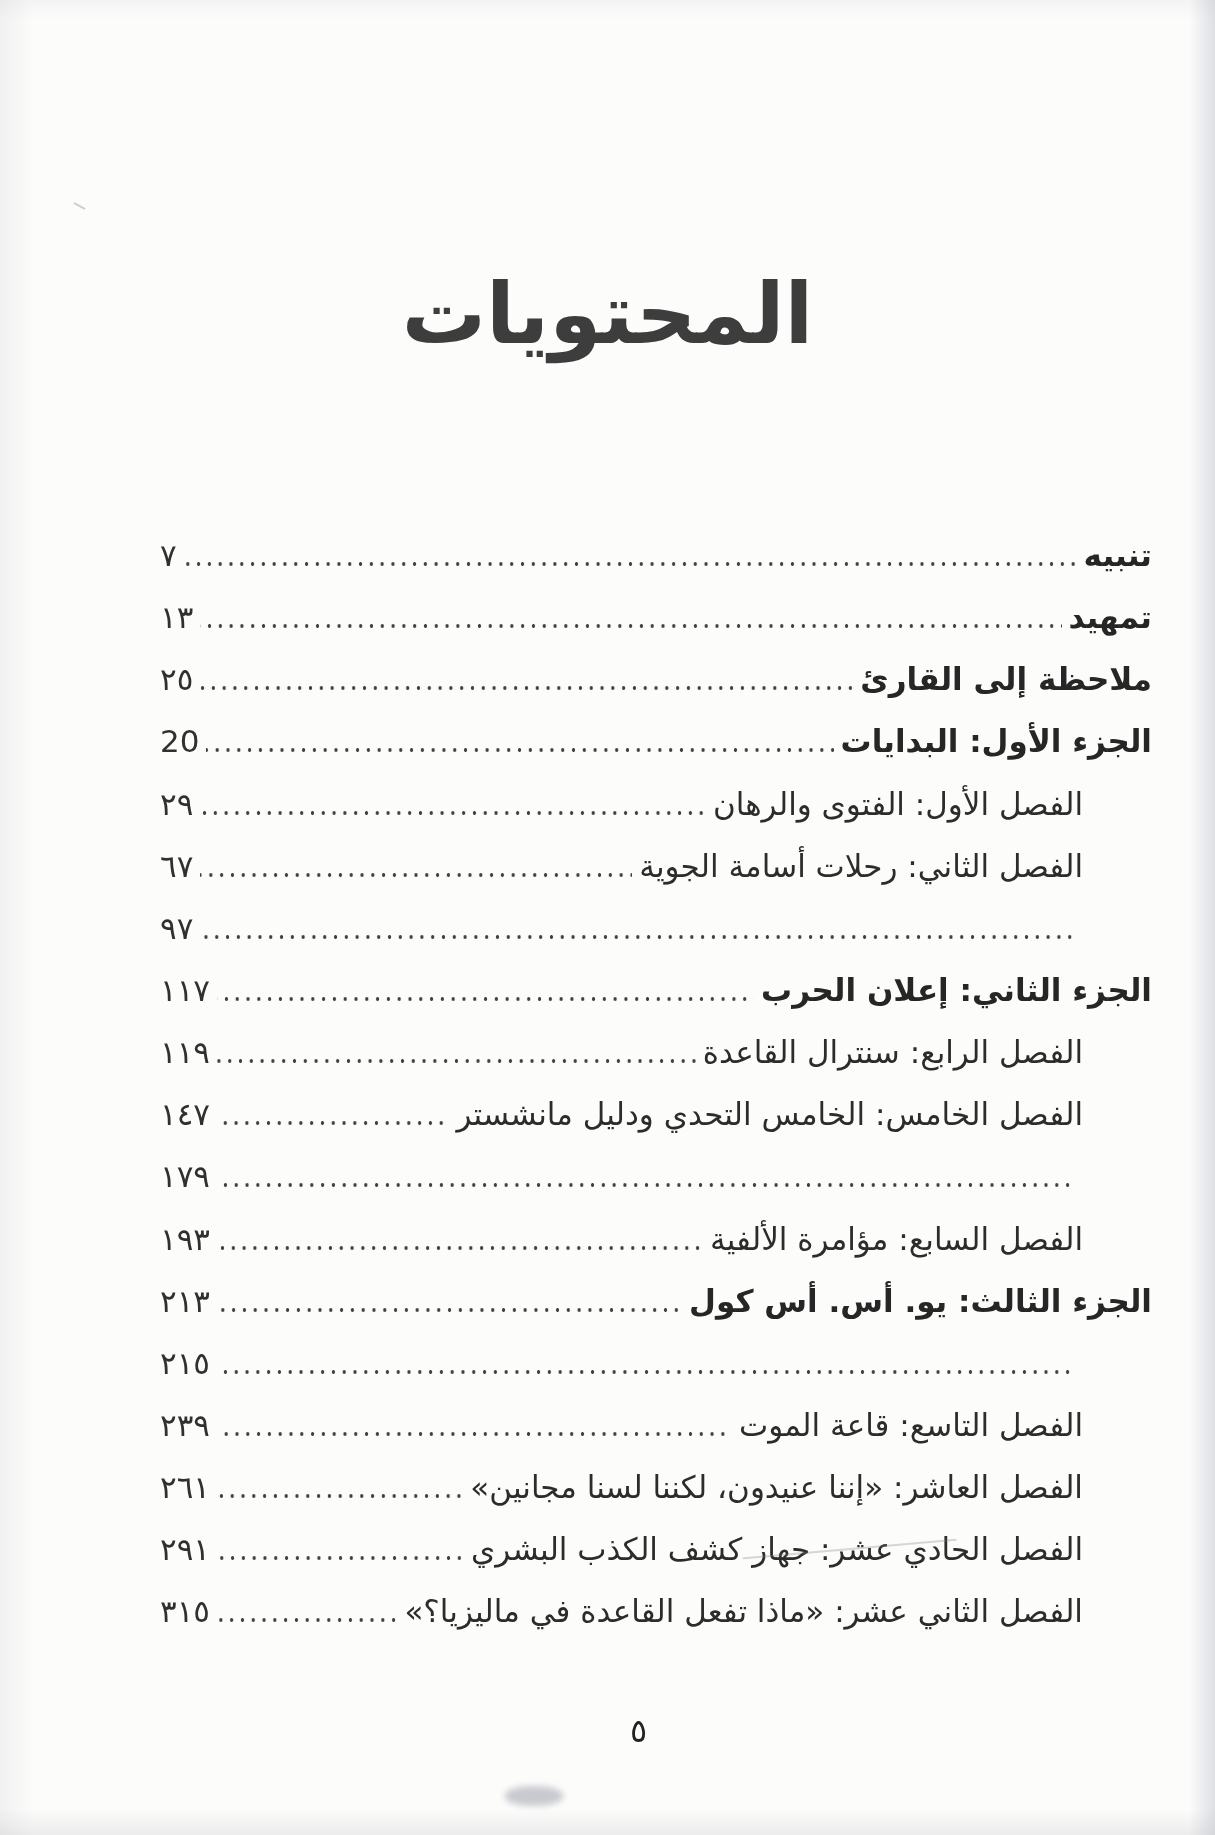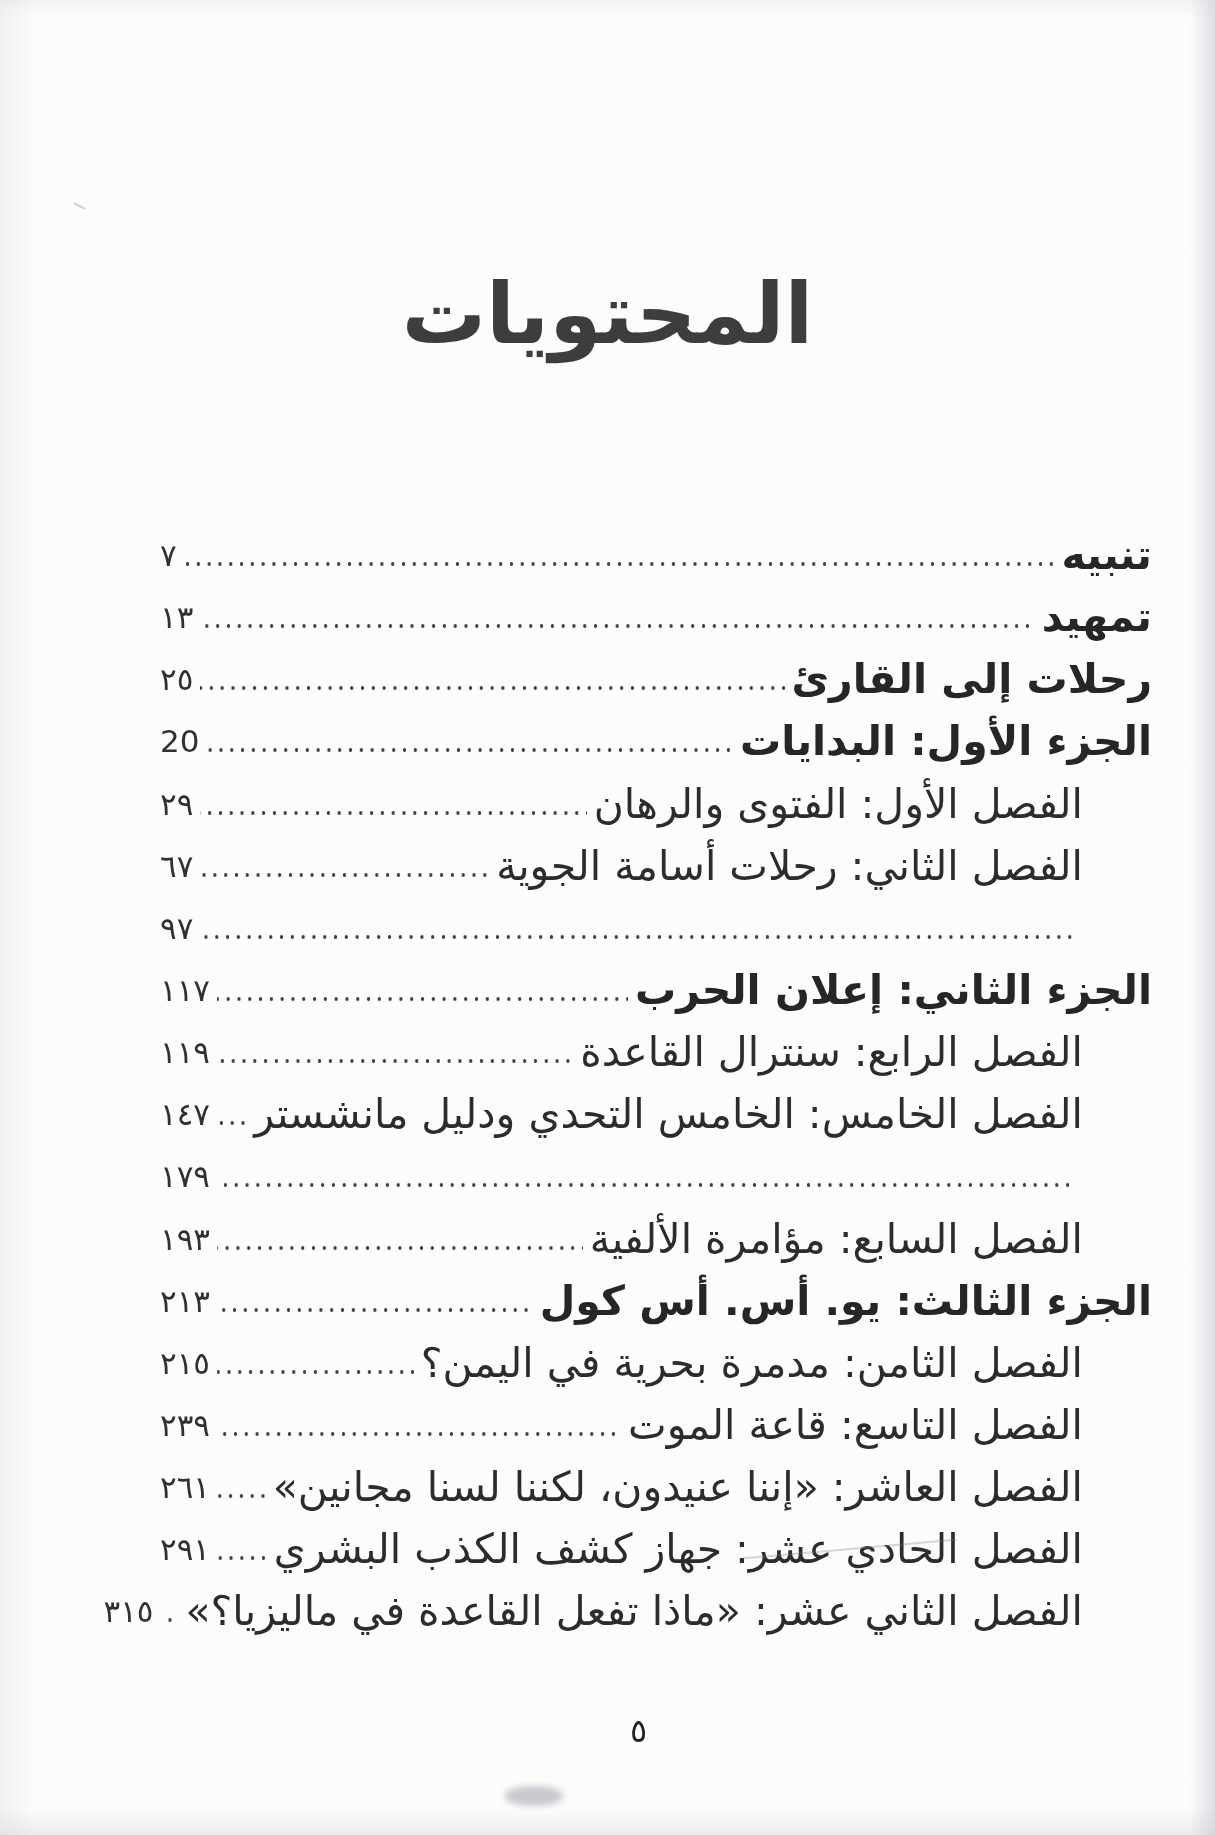--- a/index.html
+++ b/index.html
@@ -44,21 +44,21 @@
     left: 160px;
   }
   .toc-row {
     height: 62.15px;
     display: flex;
     direction: rtl;
     align-items: center;
   }
   .toc-row .label {
     flex: 0 0 auto;
-    font-size: 41px;
+    font-size: 31px;
     white-space: nowrap;
     color: #2c2c2c;
   }
   .toc-row.bold .label {
     font-weight: 700;
     color: #262626;
   }
   .toc-row.indent {
     padding-right: 69px;
   }
@@ -133,21 +133,21 @@
     <span class="label">تنبيه</span>
     <span class="leader"></span>
     <span class="pagenum">٧</span>
   </div>
       <div class="toc-row bold">
     <span class="label">تمهيد</span>
     <span class="leader"></span>
     <span class="pagenum">١٣</span>
   </div>
       <div class="toc-row bold">
-    <span class="label">رحلات إلى القارئ</span>
+    <span class="label">ملاحظة إلى القارئ</span>
     <span class="leader"></span>
     <span class="pagenum">٢٥</span>
   </div>
       <div class="toc-row bold">
     <span class="label">الجزء الأول: البدايات</span>
     <span class="leader"></span>
     <span class="pagenum">20</span>
   </div>
       <div class="toc-row indent">
     <span class="label">الفصل الأول: الفتوى والرهان</span>
@@ -186,21 +186,20 @@
     <span class="label">الفصل السابع: مؤامرة الألفية</span>
     <span class="leader"></span>
     <span class="pagenum">١٩٣</span>
   </div>
       <div class="toc-row bold">
     <span class="label">الجزء الثالث: يو. أس. أس كول</span>
     <span class="leader"></span>
     <span class="pagenum">٢١٣</span>
   </div>
       <div class="toc-row indent">
-    <span class="label">الفصل الثامن: مدمرة بحرية في اليمن؟</span>
     <span class="leader"></span>
     <span class="pagenum">٢١٥</span>
   </div>
       <div class="toc-row indent">
     <span class="label">الفصل التاسع: قاعة الموت</span>
     <span class="leader"></span>
     <span class="pagenum">٢٣٩</span>
   </div>
       <div class="toc-row indent">
     <span class="label">الفصل العاشر: «إننا عنيدون، لكننا لسنا مجانين»</span>

